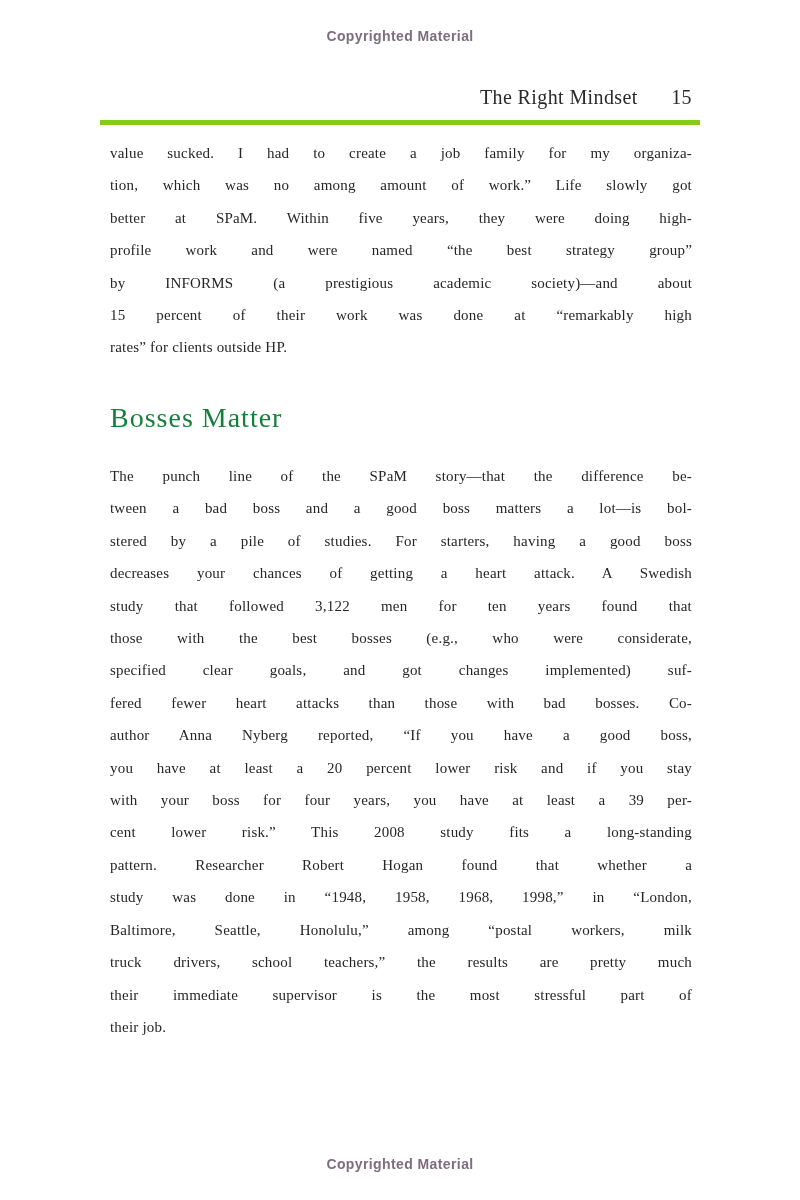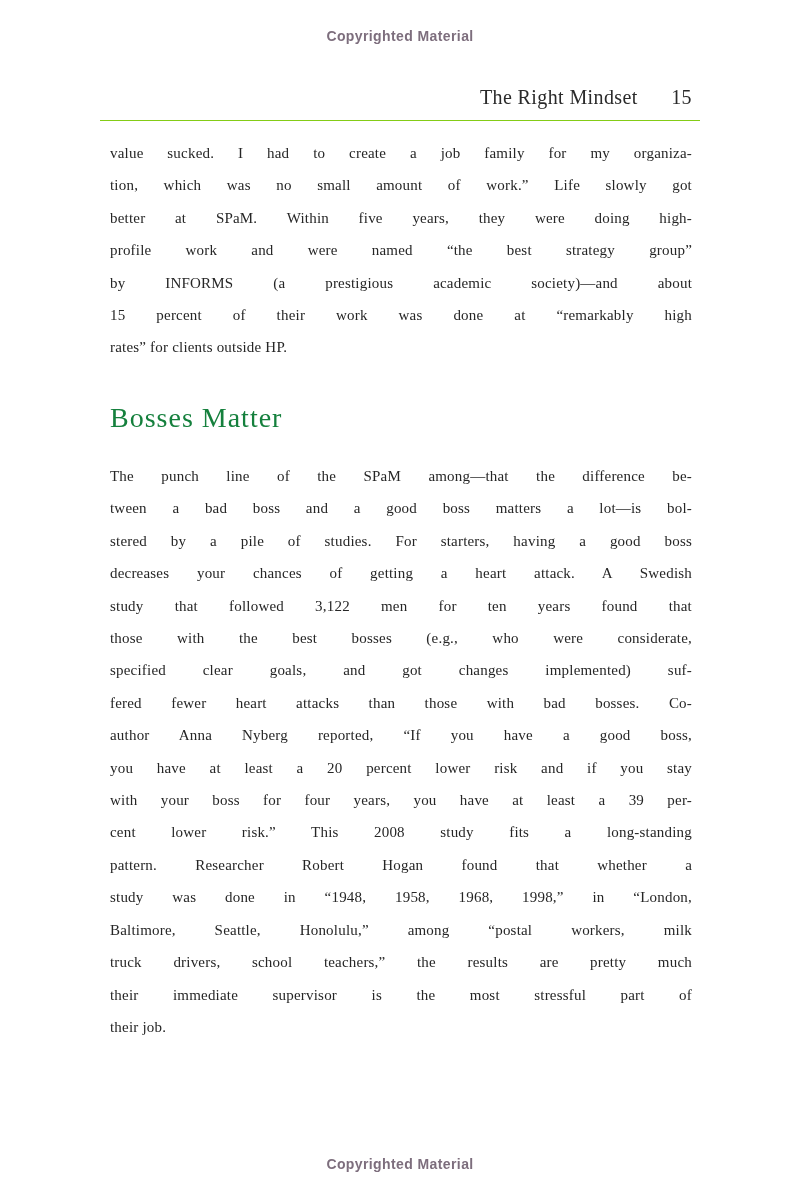--- a/index.html
+++ b/index.html
@@ -27,21 +27,21 @@
 
   .header {
     position: absolute;
     top: 86px;
     left: 100px;
     right: 100px;
     text-align: right;
     font-size: 20px;
     letter-spacing: 0.4px;
     color: #2a2a2a;
-    border-bottom: 1px solid #84cc16;
+    border-bottom: 5px solid #84cc16;
     padding-bottom: 11px;
     padding-right: 8px;
   }
   .header .pagenum { margin-left: 28px; }
 
   .body-text {
     position: absolute;
     left: 110px;
     width: 582px;
     font-size: 15px;
@@ -76,32 +76,32 @@
 
   <div class="watermark watermark-top">Copyrighted Material</div>
 
   <div class="header">
     <span class="title">The Right Mindset</span>
     <span class="pagenum">15</span>
   </div>
 
   <div class="body-text para1">
     <div class="line">value sucked. I had to create a job family for my organiza-</div>
-    <div class="line">tion, which was no small amount of work.” Life slowly got</div>
+    <div class="line">tion, which was no among amount of work.” Life slowly got</div>
     <div class="line">better at SPaM. Within five years, they were doing high-</div>
     <div class="line">profile work and were named “the best strategy group”</div>
     <div class="line">by INFORMS (a prestigious academic society)—and about</div>
     <div class="line">15 percent of their work was done at “remarkably high</div>
     <div class="line last">rates” for clients outside HP.</div>
   </div>
 
   <h2 class="section-heading">Bosses Matter</h2>
 
   <div class="body-text para2">
-    <div class="line">The punch line of the SPaM among—that the difference be-</div>
+    <div class="line">The punch line of the SPaM story—that the difference be-</div>
     <div class="line">tween a bad boss and a good boss matters a lot—is bol-</div>
     <div class="line">stered by a pile of studies. For starters, having a good boss</div>
     <div class="line">decreases your chances of getting a heart attack. A Swedish</div>
     <div class="line">study that followed 3,122 men for ten years found that</div>
     <div class="line">those with the best bosses (e.g., who were considerate,</div>
     <div class="line">specified clear goals, and got changes implemented) suf-</div>
     <div class="line">fered fewer heart attacks than those with bad bosses. Co-</div>
     <div class="line">author Anna Nyberg reported, “If you have a good boss,</div>
     <div class="line">you have at least a 20 percent lower risk and if you stay</div>
     <div class="line">with your boss for four years, you have at least a 39 per-</div>

